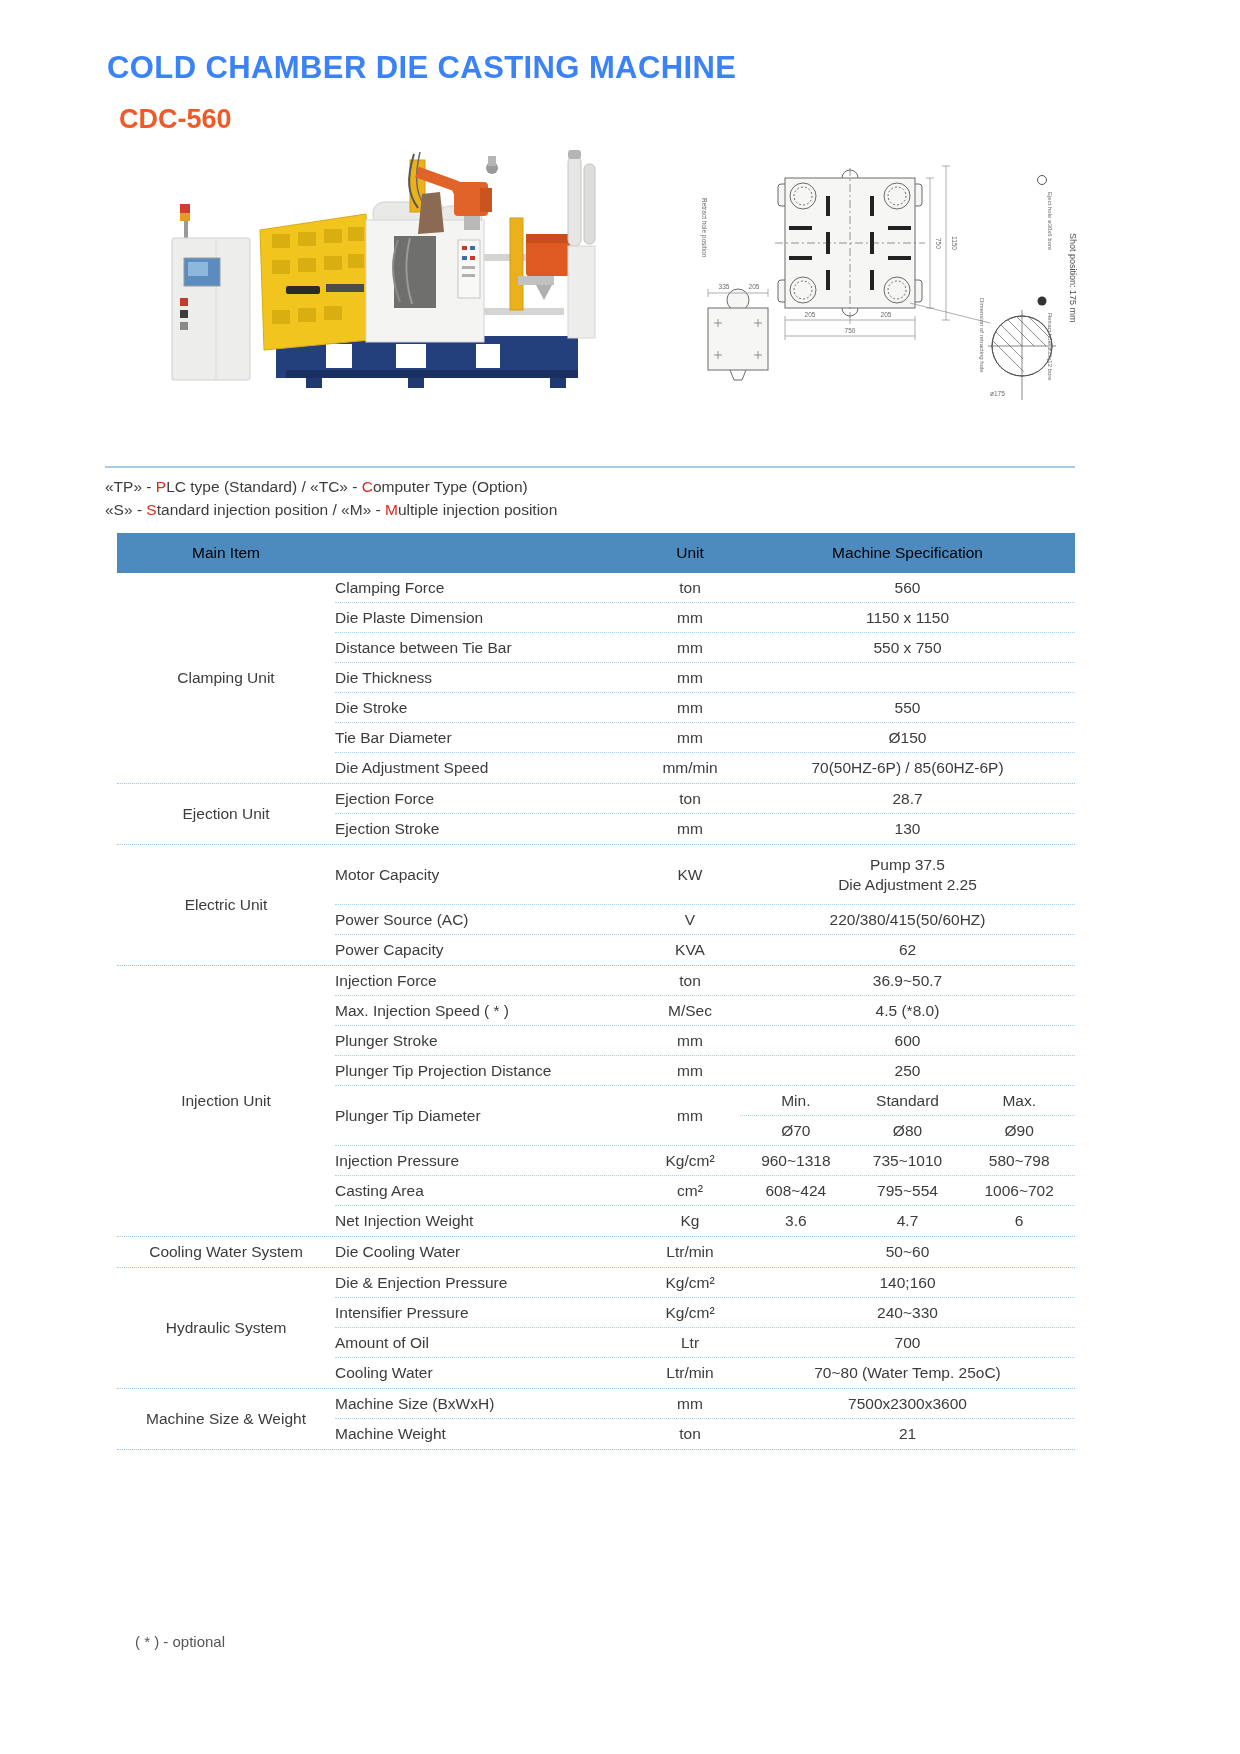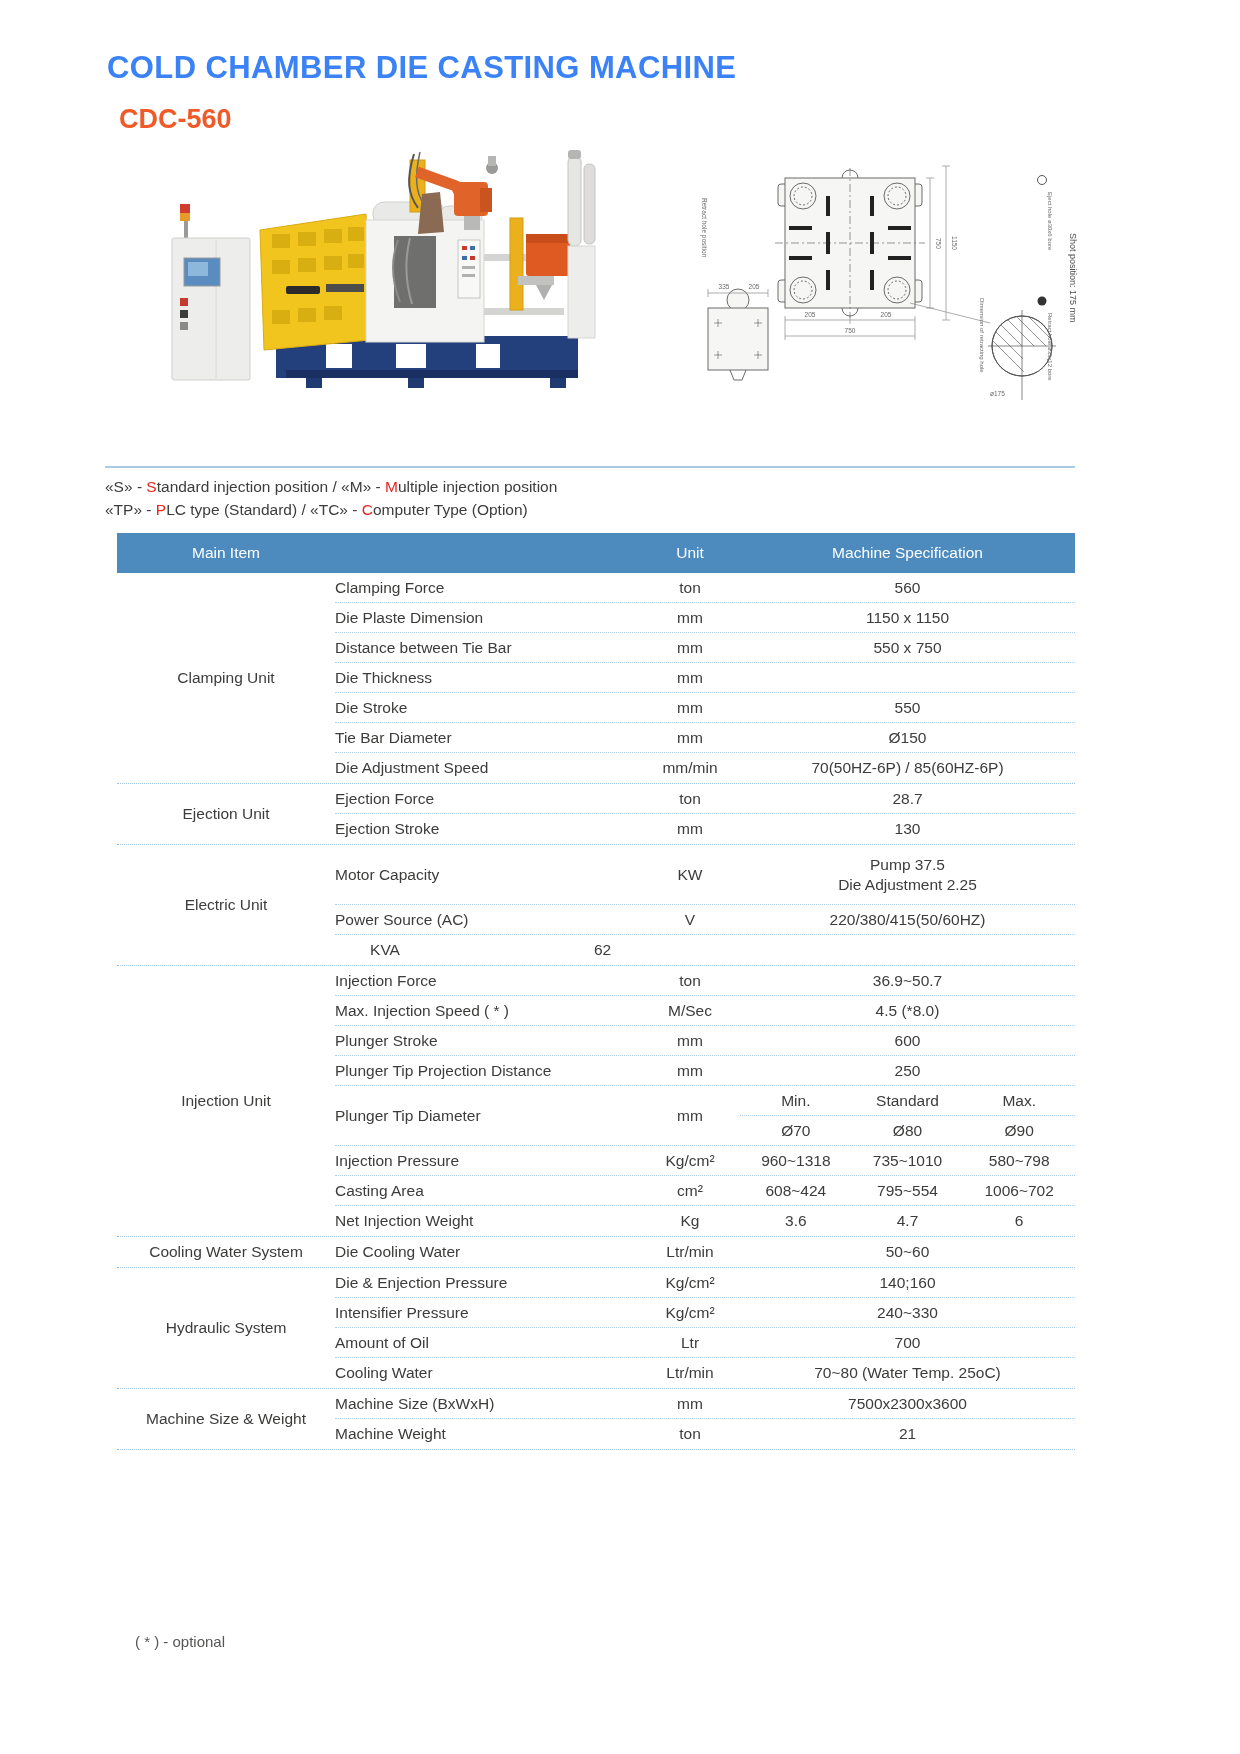--- a/index.html
+++ b/index.html
@@ -13,21 +13,21 @@
   .photo-svg{position:absolute;left:158px;top:142px;}
   .drawing-svg{position:absolute;left:690px;top:138px;}
 
   .sep{position:absolute;left:105px;top:466px;width:970px;height:2px;background:#a9cbe6;}
 
   .notes{position:absolute;left:105px;top:476px;font-size:15.5px;line-height:22.5px;color:#3c3c3b;}
   .notes p{margin:0;}
   .red{color:#e3261f;}
 
   .spec-table{position:absolute;left:117px;top:533px;width:958px;font-size:15.5px;}
-  .thead{display:flex;align-items:center;height:40px;background:#4d8abe;color:#ffffff;}
+  .thead{display:flex;align-items:center;height:40px;background:#4d8abe;color:#000000;}
   .h-main{width:218px;text-align:center;}
   .h-sub{width:305px;}
   .h-unit{width:100px;text-align:center;}
   .h-spec{width:335px;text-align:center;}
 
   .tgroup{display:flex;border-bottom:1px dotted #9ec6e4;}
   .gname{width:218px;display:flex;align-items:center;justify-content:center;text-align:center;}
   .grows{flex:1;display:flex;flex-direction:column;}
   .trow{display:flex;align-items:stretch;height:30px;box-sizing:border-box;border-bottom:1px dotted #aed0ea;}
   .trow:last-child{border-bottom:none;}
@@ -245,22 +245,22 @@
       <text transform="rotate(90 358 54)" x="358" y="54" font-size="6">Eject hole ø30x6 bore</text>
       <text transform="rotate(90 380 95)" x="380" y="95" font-size="9" fill="#4c4c4a">Shot position: 175 mm</text>
       <circle cx="352" cy="163" r="4.5" fill="#333"></circle>
       <text transform="rotate(90 358 175)" x="358" y="175" font-size="6">Retract hole ø35x12 bore</text>
     </g>
   </svg>
 
   <div class="sep"></div>
 
   <div class="notes">
+    <p><span>«TP» - </span><span class="red">P</span><span>LC type (Standard)  / «TC» - </span><span class="red">C</span><span>omputer Type (Option)</span></p>
     <p><span>«S» - </span><span class="red">S</span><span>tandard injection position / «M» - </span><span class="red">M</span><span>ultiple injection position</span></p>
-    <p><span>«TP» - </span><span class="red">P</span><span>LC type (Standard)  / «TC» - </span><span class="red">C</span><span>omputer Type (Option)</span></p>
   </div>
 
   <div class="spec-table">
     <div class="thead">
       <div class="h-main">Main Item</div>
       <div class="h-sub"></div>
       <div class="h-unit">Unit</div>
       <div class="h-spec">Machine Specification</div>
     </div>
     <div id="table-body">
@@ -328,20 +328,21 @@
                 <div class="line">Pump 37.5</div>
                 <div class="line">Die Adjustment 2.25</div>
               </div>
             </div>
             <div class="trow">
               <div class="c-label">Power Source (AC)</div>
               <div class="c-unit">V</div>
               <div class="c-spec">220/380/415(50/60HZ)</div>
             </div>
             <div class="trow">
+              <div class="c-label">Power Capacity</div>
               <div class="c-unit">KVA</div>
               <div class="c-spec">62</div>
             </div>
           </div>
         </div>
         <div class="tgroup">
           <div class="gname">Injection Unit</div>
           <div class="grows">
             <div class="trow">
               <div class="c-label">Injection Force</div>

